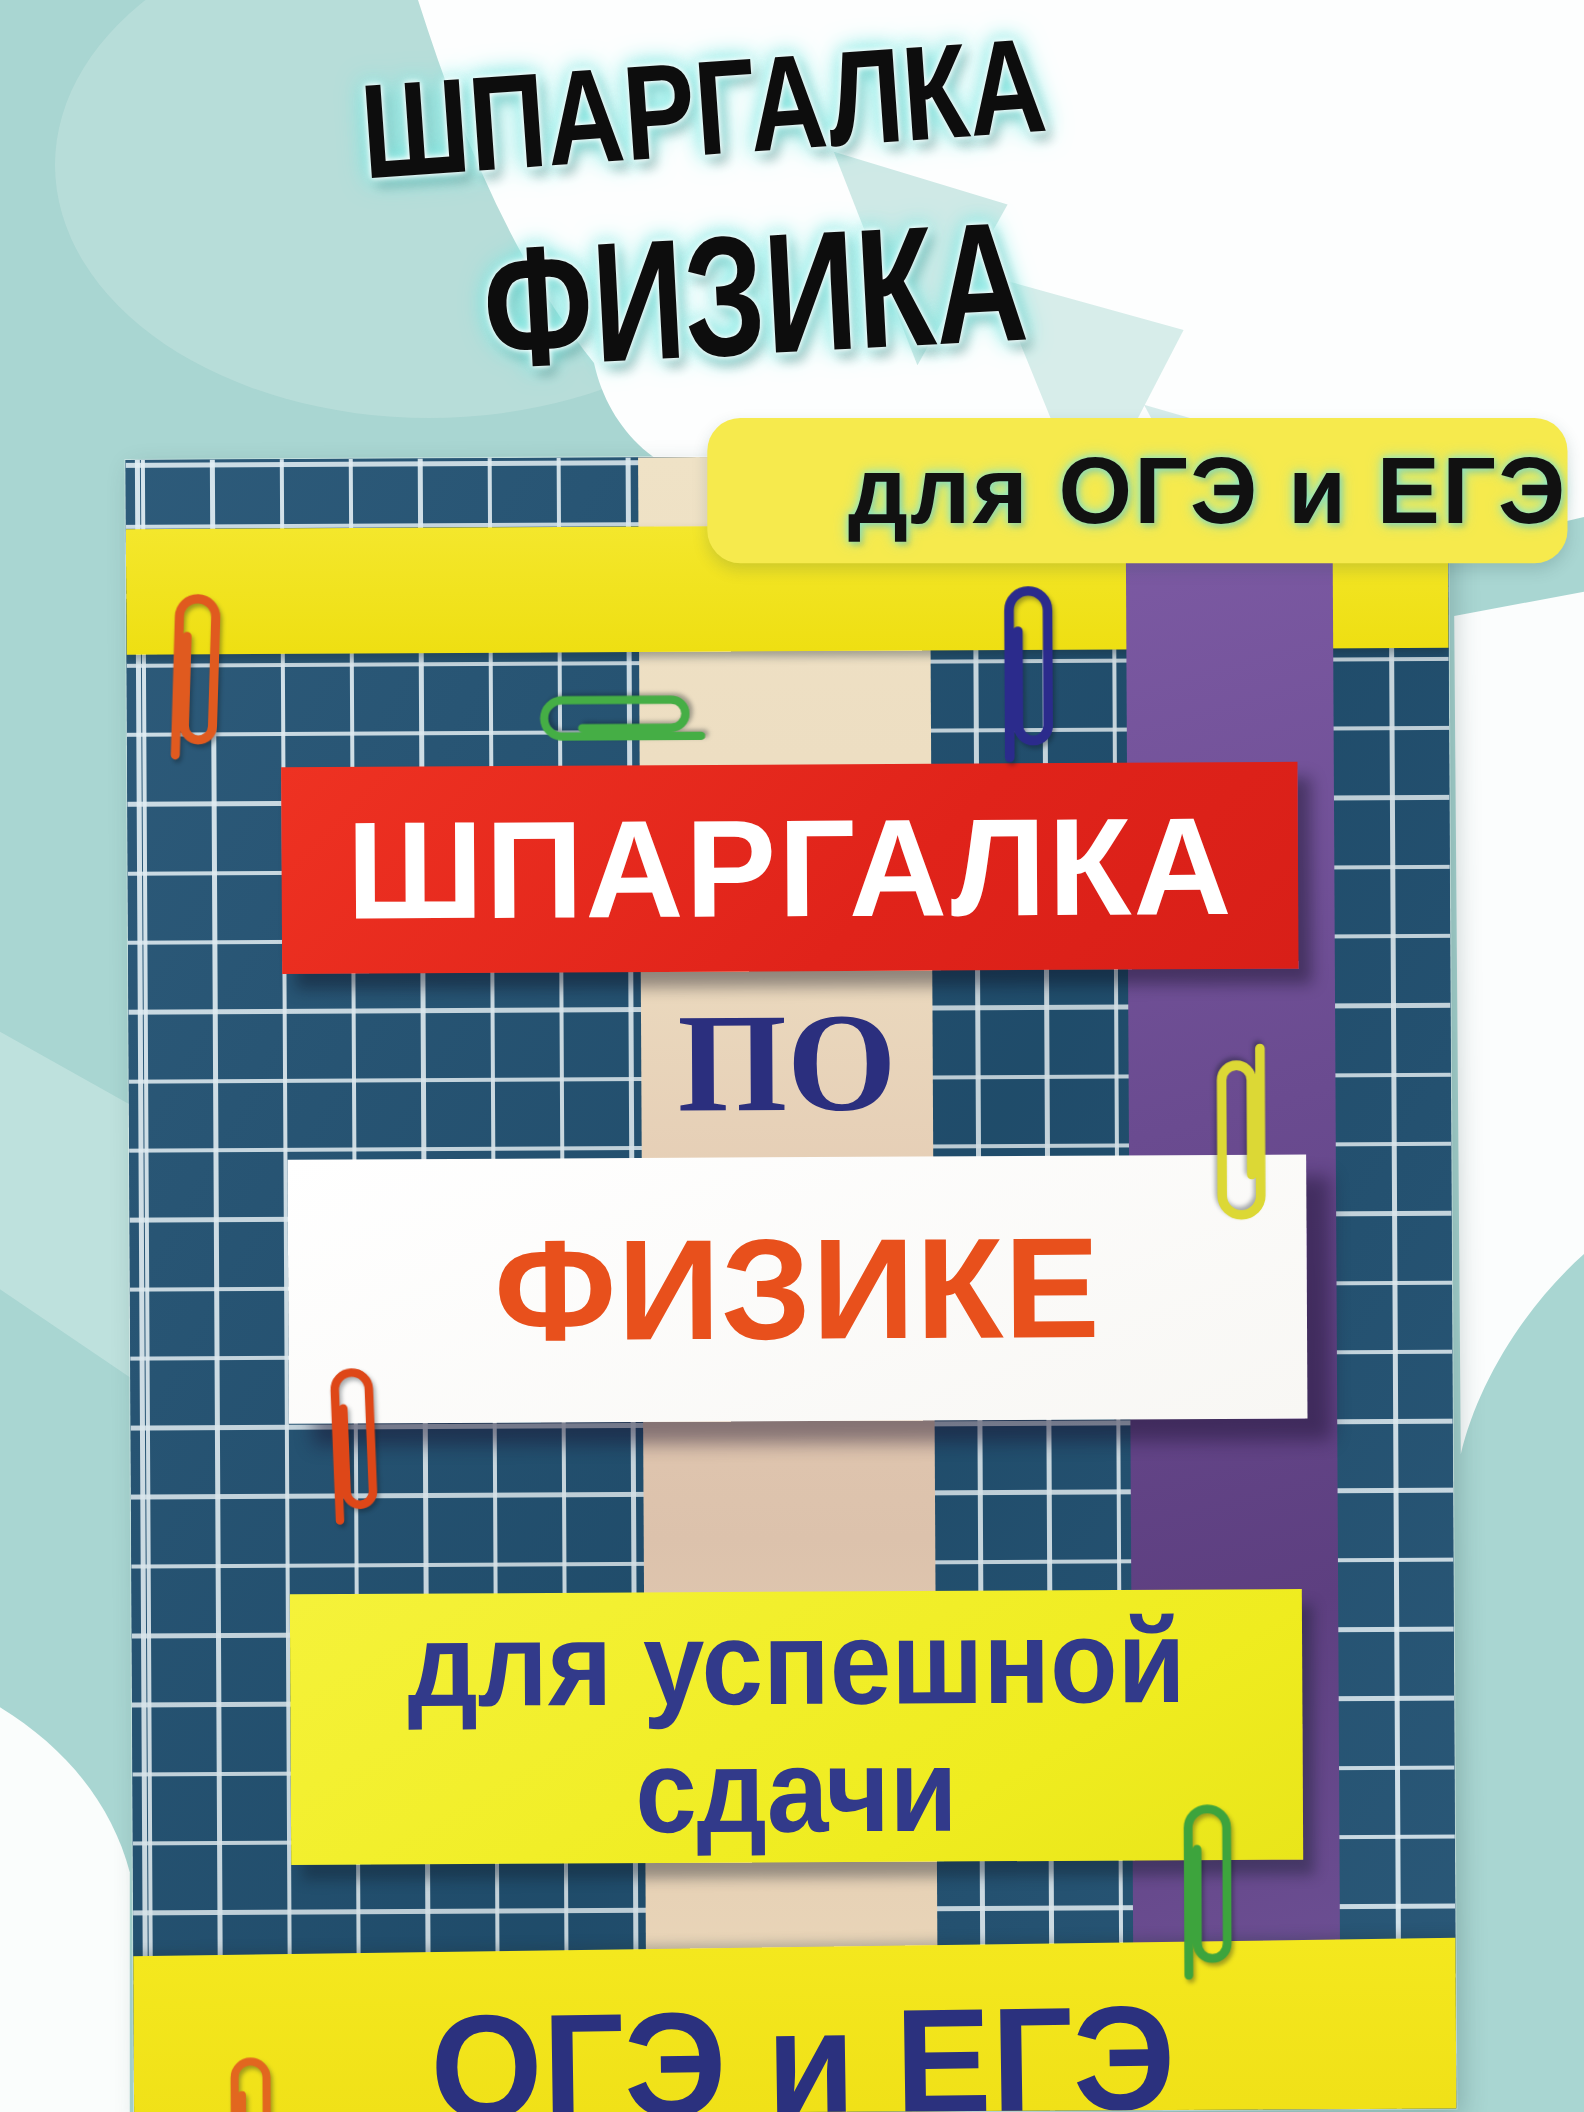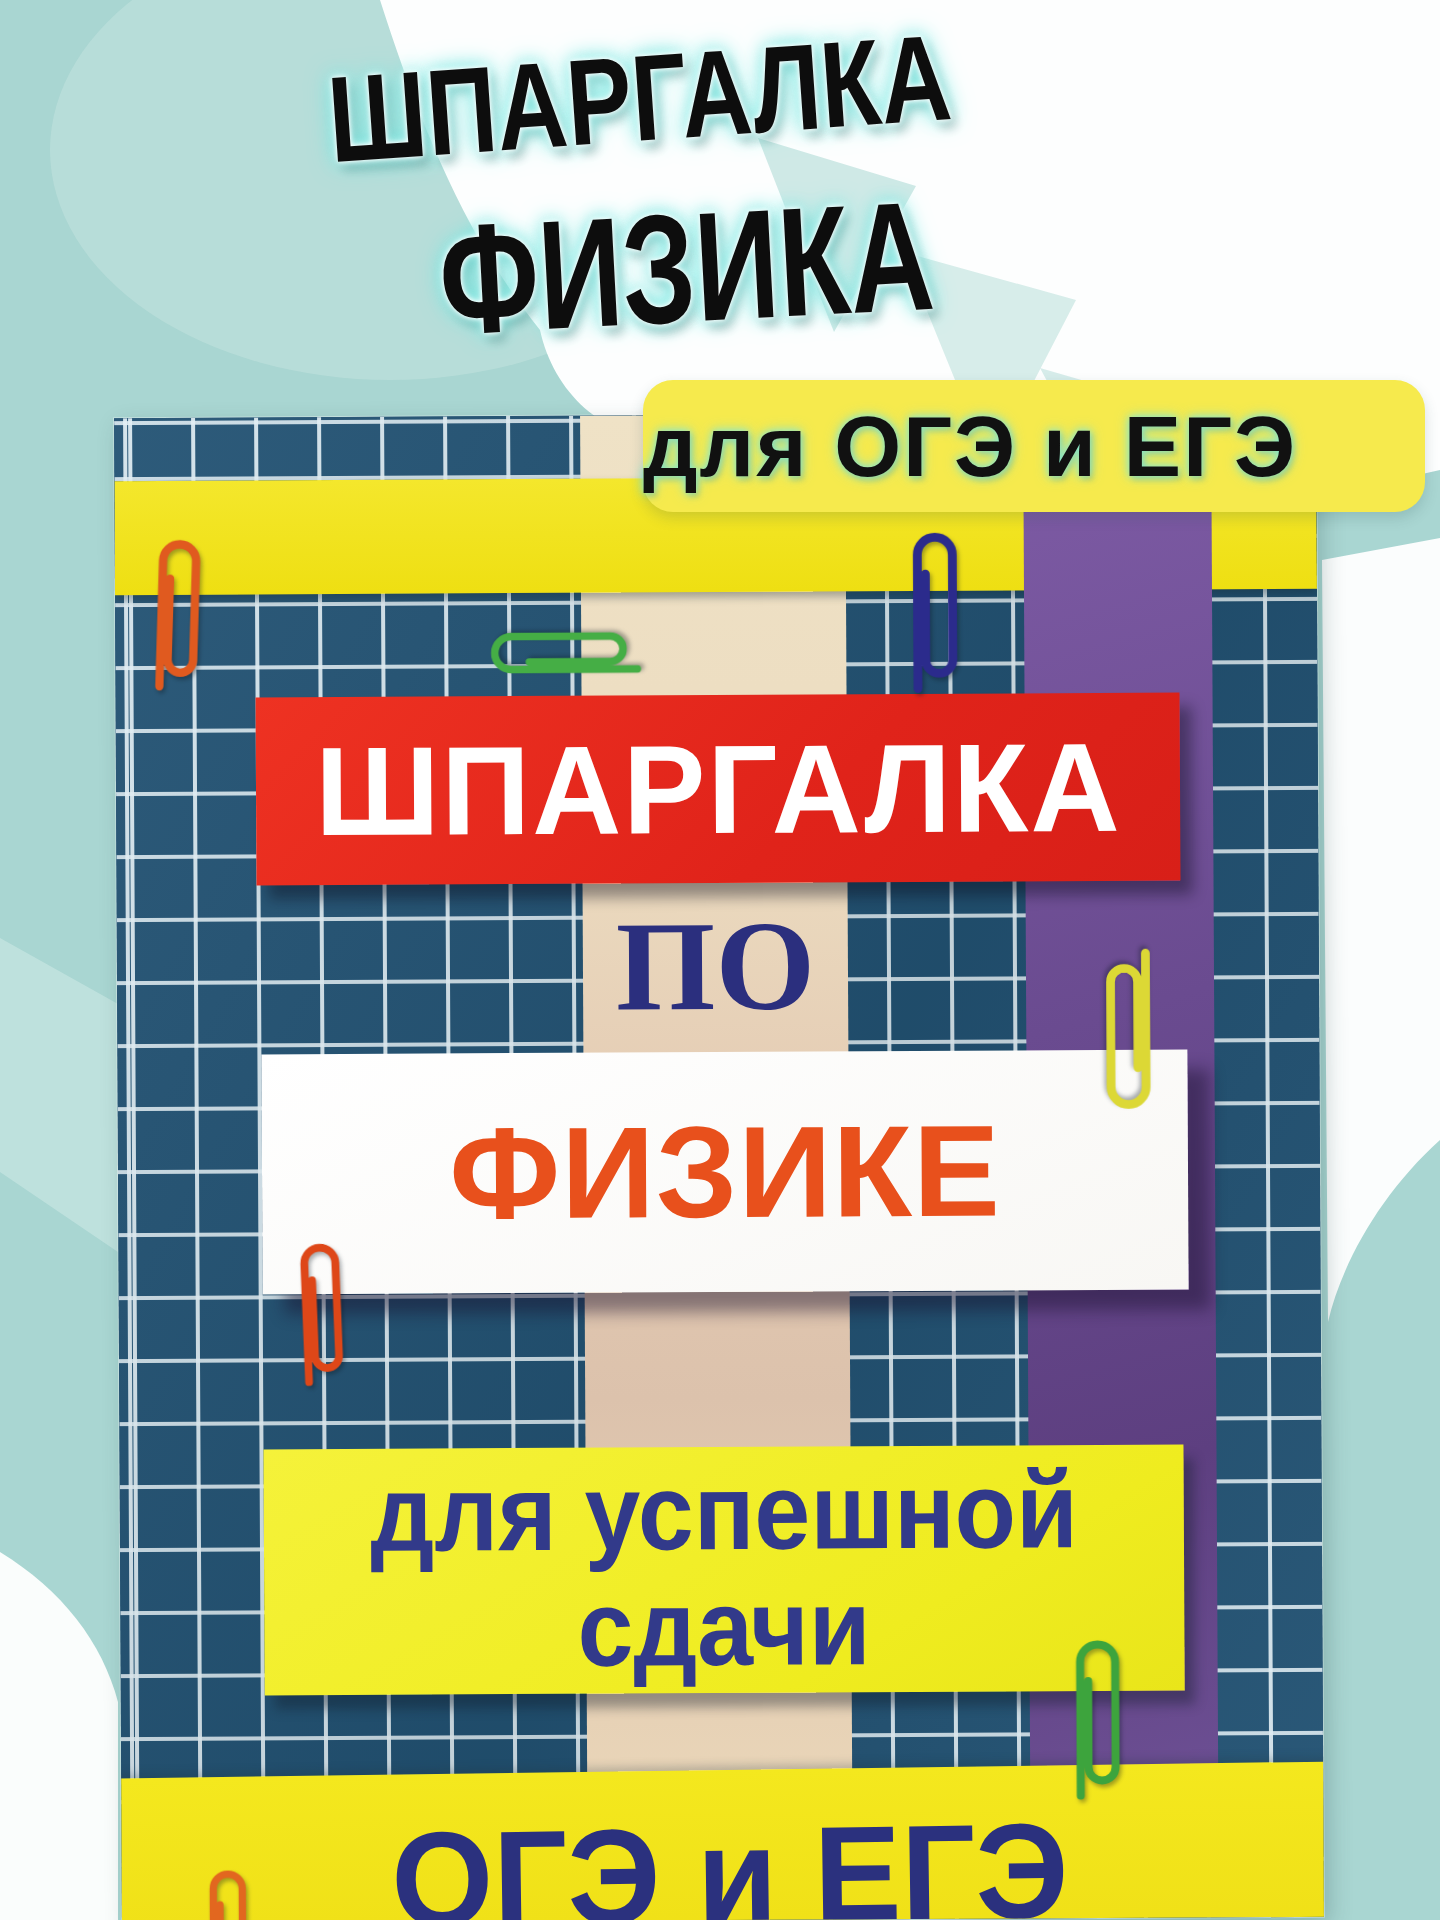--- a/index.html
+++ b/index.html
@@ -19,21 +19,21 @@
     display:inline-block;
     text-shadow:0 0 5px #ffffff,0 0 10px #ffffff,0 0 18px #7de9e3,0 0 28px #6ee4de,6px 8px 12px rgba(0,0,0,.30);
   }
   .promo-line1 .tspan{transform:scaleX(.80);}
   .promo-line2 .tspan{transform:scaleX(.75);}
 
   
   .exam-badge{
     position:absolute;left:643px;top:380px;width:782px;height:132px;
     background:#f6ea4d;border-radius:30px;
-    display:flex;align-items:center;justify-content:flex-start;
+    display:flex;align-items:center;justify-content:flex-end;
     box-shadow:0 6px 14px rgba(40,80,75,.18);
   }
   .exam-badge .tspan{
     font-size:86px;font-weight:bold;color:#111111;letter-spacing:2px;white-space:nowrap;
     text-shadow:0 0 7px rgba(134,231,207,.95),0 0 14px rgba(134,231,207,.8),3px 4px 5px rgba(60,110,90,.25);
   }
 
   
   .cover{
     position:absolute;left:118px;top:415px;width:1202px;height:1505px;

